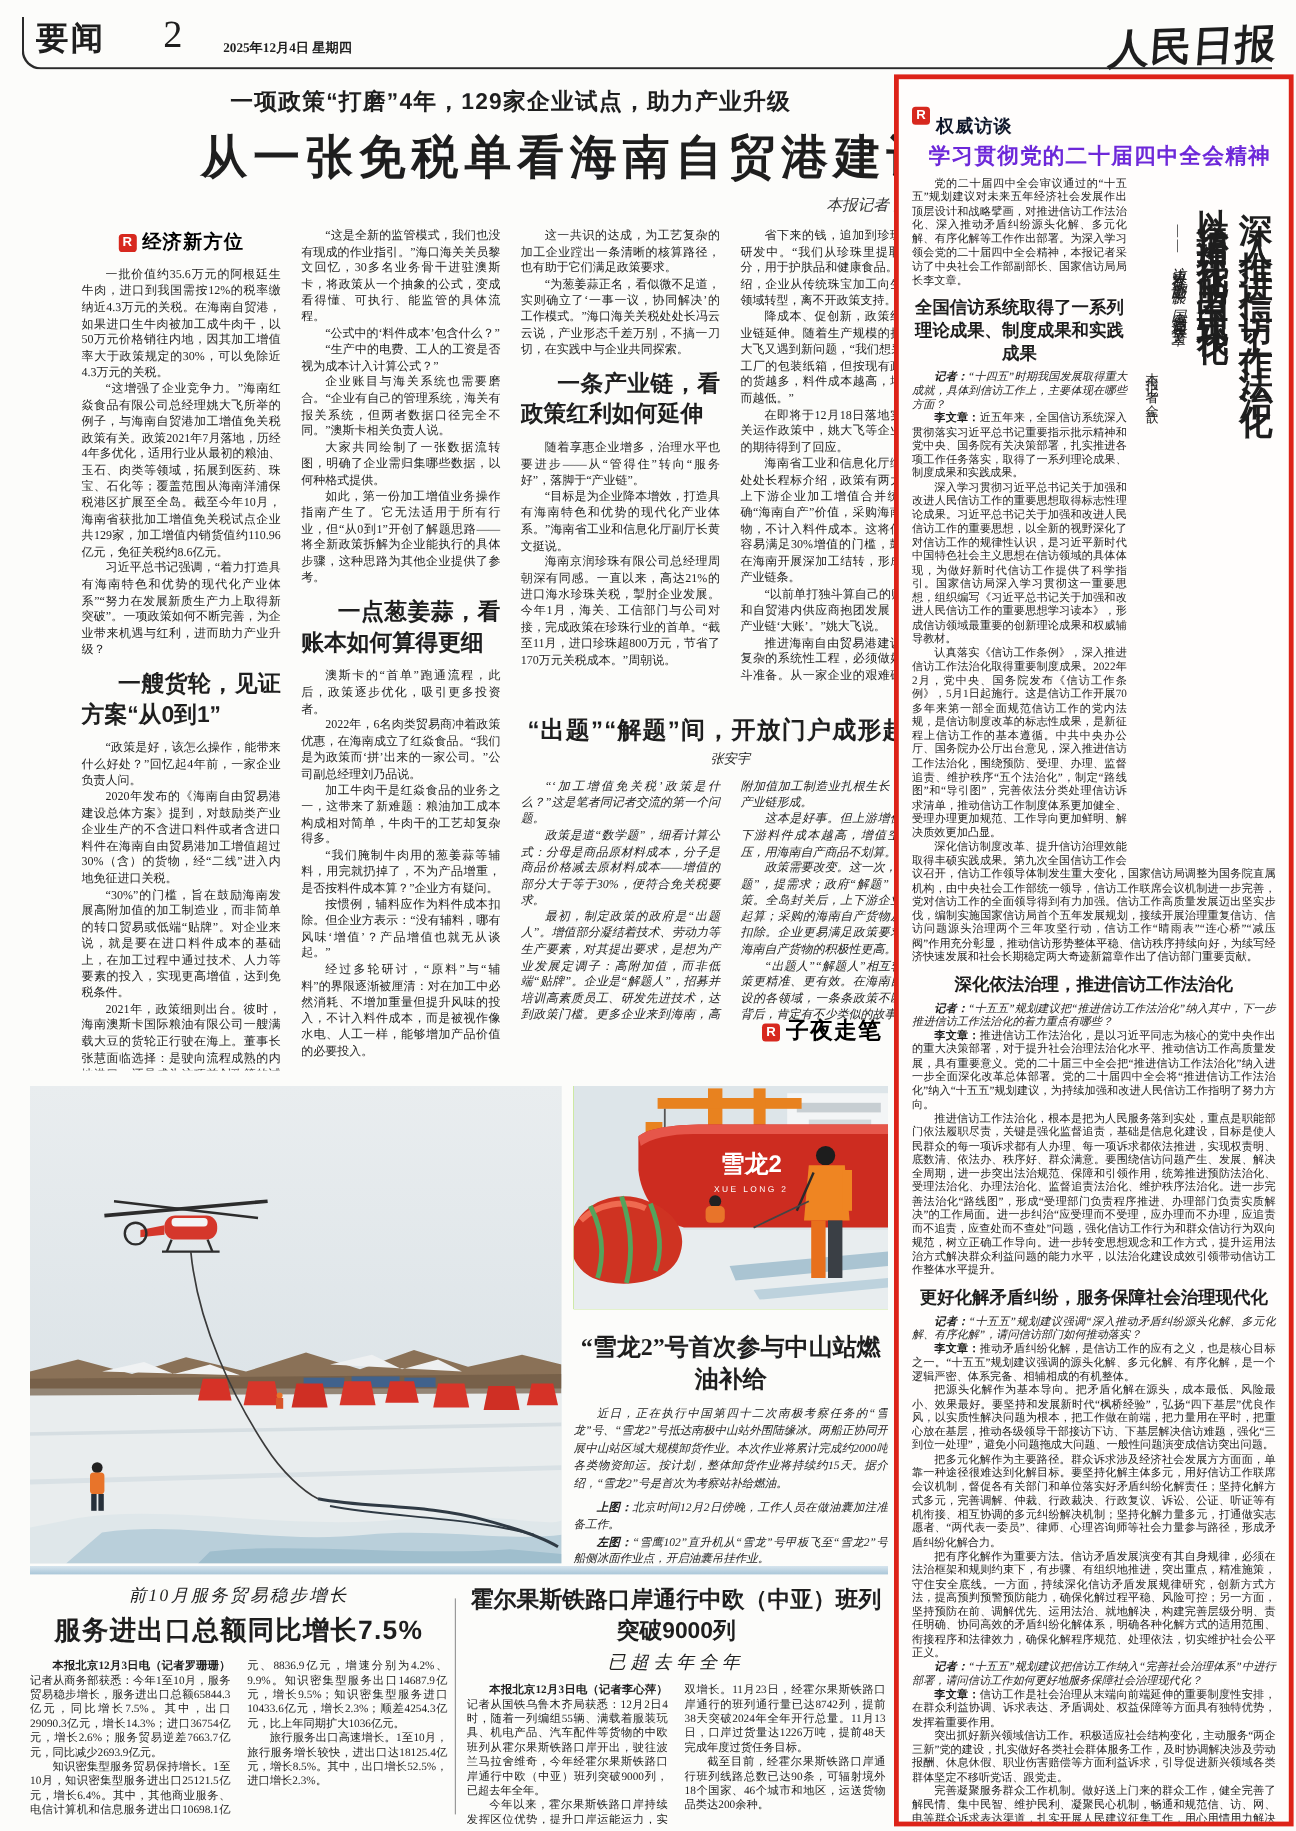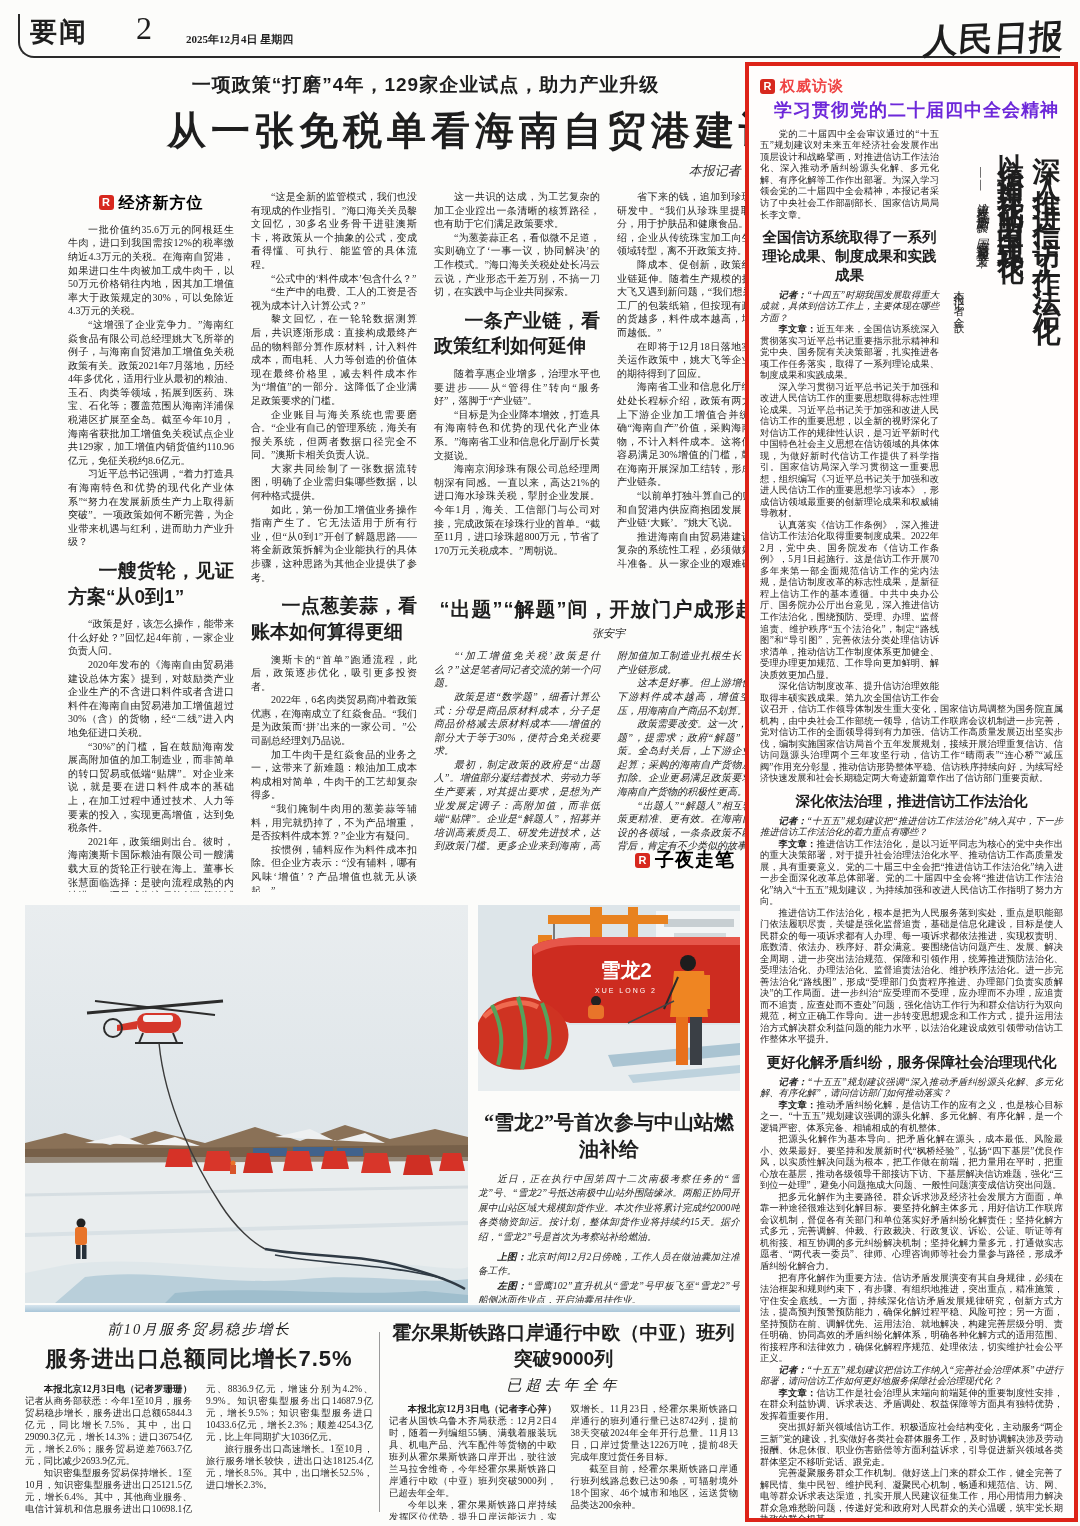--- a/index.html
+++ b/index.html
@@ -67,21 +67,21 @@
   .vrule{position:absolute;left:379px;top:1332px;width:1px;height:180px;background:#9a9a9a;}
   .rail{position:absolute;left:389px;top:1320px;width:349px;height:200px;overflow:hidden;}
   .rail-title{text-align:center;font-weight:800;font-size:19px;margin-bottom:4px;}
   .rail-sub{text-align:center;font-style:italic;font-size:15px;letter-spacing:4px;margin-bottom:8px;text-indent:0;}
 
   
   .rbox{position:absolute;left:745px;top:62px;width:333px;height:1460px;box-sizing:border-box;
         border:4px solid #dd2318;background:#fffdfc;padding:9px 11px;overflow:hidden;
         font-size:9.3px;line-height:1.24;text-align:justify;}
   .rbox-label{display:flex;align-items:center;gap:5px;margin:2px 0 3px;}
-  .rbox-label .txt{color:#ef4444;font-family:"Liberation Sans","DejaVu Sans",sans-serif;font-weight:800;font-size:15px;letter-spacing:1px;}
+  .rbox-label .txt{color:#0f172a;font-family:"Liberation Sans","DejaVu Sans",sans-serif;font-weight:800;font-size:15px;letter-spacing:1px;margin-top:20px;}
   .rseries{color:#6d28d9;font-family:"Liberation Sans","DejaVu Sans",sans-serif;font-weight:700;
            font-size:18px;margin:2px 0 8px 14px;letter-spacing:1px;text-indent:0;}
   .vblock{float:right;width:116px;height:558px;margin:2px 0 6px 8px;position:relative;}
   .vline{position:absolute;writing-mode:vertical-rl;white-space:nowrap;}
   .vt1{right:0;top:4px;font-family:"Liberation Sans","DejaVu Sans",sans-serif;font-weight:900;font-size:28px;letter-spacing:16px;}
   .vt2{right:36px;top:2px;font-family:"Liberation Sans","DejaVu Sans",sans-serif;font-weight:900;font-size:26px;letter-spacing:7px;}
   .vsub{right:74px;top:36px;font-size:12px;letter-spacing:2px;font-style:italic;}
   .vby{right:98px;top:150px;font-size:11px;letter-spacing:5px;}
   .rhead{font-family:"Liberation Sans","DejaVu Sans",sans-serif;font-weight:700;font-size:14.5px;
          line-height:1.3;text-align:center;margin:7px 0 5px;text-indent:0;}
@@ -124,21 +124,20 @@
             <p>“30%”的门槛，旨在鼓励海南发展高附加值的加工制造业，而非简单的转口贸易或低端“贴牌”。对企业来说，就是要在进口料件成本的基础上，在加工过程中通过技术、人力等要素的投入，实现更高增值，达到免税条件。</p>
             <p>2021年，政策细则出台。彼时，海南澳斯卡国际粮油有限公司一艘满载大豆的货轮正行驶在海上。董事长张慧面临选择：是驶向流程成熟的内地港口，还是成为这项首创政策的试验者？</p>
           </div>
       </div>
 
       <div class="col">
         <div>
             <p>“这是全新的监管模式，我们也没有现成的作业指引。”海口海关关员黎文回忆，30多名业务骨干进驻澳斯卡，将政策从一个抽象的公式，变成看得懂、可执行、能监管的具体流程。</p>
             <p>“公式中的‘料件成本’包含什么？”</p>
             <p>“生产中的电费、工人的工资是否视为成本计入计算公式？”</p>
-            <p>黎文回忆，在一轮轮数据测算后，共识逐渐形成：直接构成最终产品的物料部分算作原材料，计入料件成本，而电耗、人力等创造的价值体现在最终价格里，减去料件成本作为“增值”的一部分。这降低了企业满足政策要求的门槛。</p>
             <p>企业账目与海关系统也需要磨合。“企业有自己的管理系统，海关有报关系统，但两者数据口径完全不同。”澳斯卡相关负责人说。</p>
             <p>大家共同绘制了一张数据流转图，明确了企业需归集哪些数据，以何种格式提供。</p>
             <p>如此，第一份加工增值业务操作指南产生了。它无法适用于所有行业，但“从0到1”开创了解题思路——将全新政策拆解为企业能执行的具体步骤，这种思路为其他企业提供了参考。</p>
           </div>
         <div class="csub">一点葱姜蒜，看账本如何算得更细</div>
         <div>
             <p>澳斯卡的“首单”跑通流程，此后，政策逐步优化，吸引更多投资者。</p>
             <p>2022年，6名肉类贸易商冲着政策优惠，在海南成立了红焱食品。“我们是为政策而‘拼’出来的一家公司。”公司副总经理刘乃品说。</p>
             <p>加工牛肉干是红焱食品的业务之一，这带来了新难题：粮油加工成本构成相对简单，牛肉干的工艺却复杂得多。</p>
             <p>“我们腌制牛肉用的葱姜蒜等辅料，用完就扔掉了，不为产品增重，是否按料件成本算？”企业方有疑问。</p>

